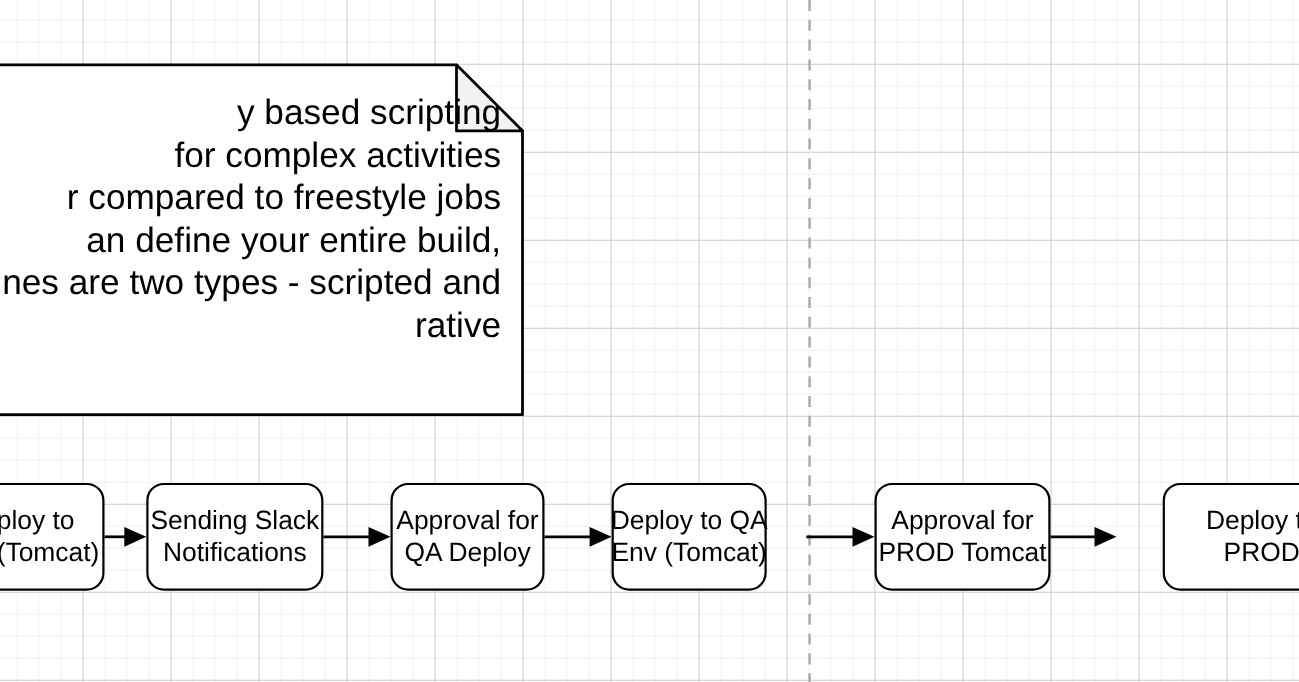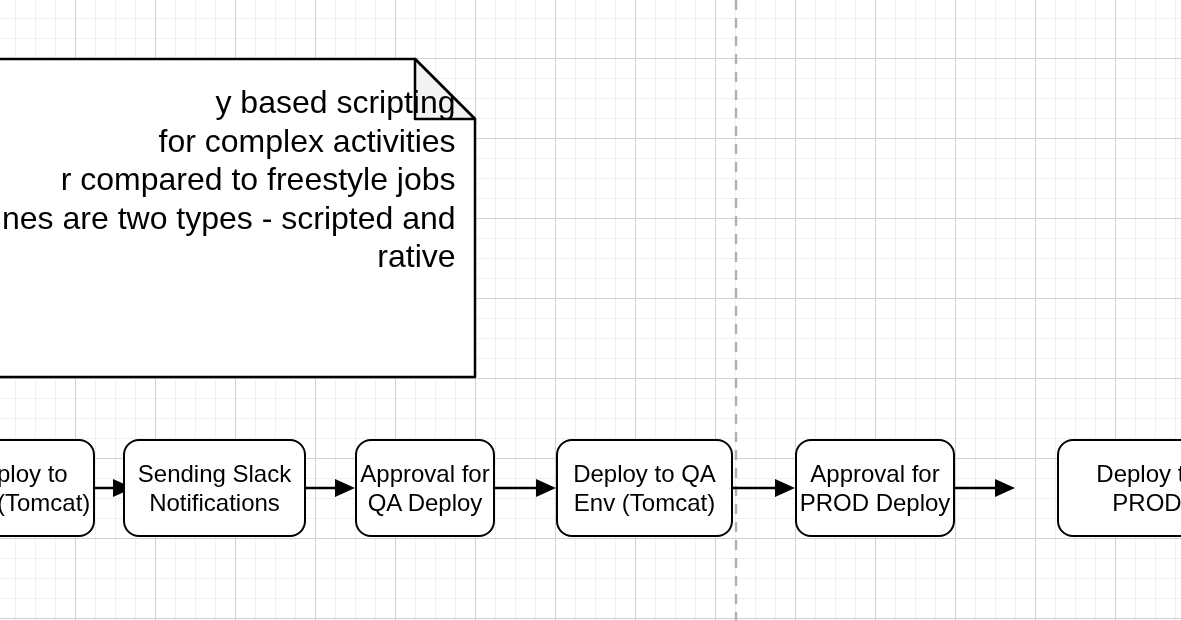--- a/index.html
+++ b/index.html
@@ -55,23 +55,23 @@
     align-items: center;
     text-align: center;
     font-size: 24px;
     line-height: 29px;
     z-index: 2;
     white-space: nowrap;
   }
   .node span { display: block; }
 
   .node-1 { left: -57px;  width: 152px; align-items: flex-start; text-align: left; padding-left: 52px; }
-  .node-2 { left: 123px;  width: 183px; }
+  .node-2 { left: 133px;  width: 161px; }
   .node-3 { left: 355px;  width: 140px; }
-  .node-4 { left: 556px;  width: 177px; }
+  .node-4 { left: 556px;  width: 141px; }
   .node-5 { left: 795px;  width: 160px; }
   .node-6 { left: 1057px; width: 180px; text-align: center; }
 </style>
 </head>
 <body>
 
 <div class="canvas">
 
   <svg class="shapes" viewBox="0 0 1181 620" xmlns="http://www.w3.org/2000/svg">
 
@@ -99,20 +99,21 @@
     <g>
       <line x1="955" y1="488" x2="999" y2="488" stroke="#000000" stroke-width="2.5"></line>
       <path d="M 1015 488 L 995 479 L 995 497 Z" fill="#000000"></path>
     </g>
   </svg>
 
   <div class="note-text">
     <div>y based scripting</div>
     <div>for complex activities</div>
     <div>r compared to freestyle jobs</div>
+    <div>an define your entire build,</div>
     <div>nes are two types - scripted and</div>
     <div>rative</div>
   </div>
 
   <div class="node node-1">
     <span>ploy to</span>
     <span>(Tomcat)</span>
   </div>
 
   <div class="node node-2">
@@ -125,21 +126,21 @@
     <span>QA Deploy</span>
   </div>
 
   <div class="node node-4">
     <span>Deploy to QA</span>
     <span>Env (Tomcat)</span>
   </div>
 
   <div class="node node-5">
     <span>Approval for</span>
-    <span>PROD Deploy</span>
+    <span>PROD Tomcat</span>
   </div>
 
   <div class="node node-6">
     <span>Deploy to</span>
     <span>PROD</span>
   </div>
 
 </div>
 
 </body></html>

